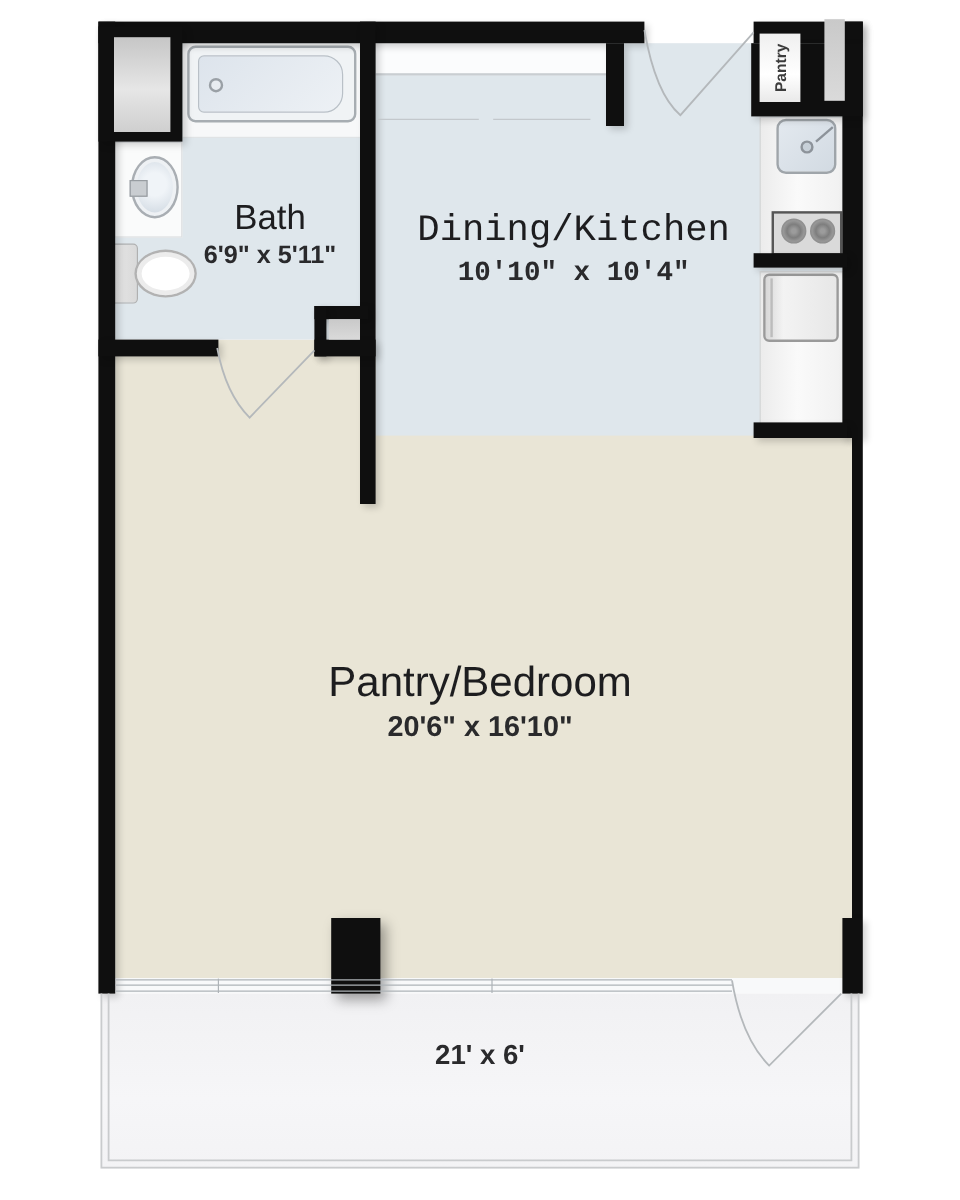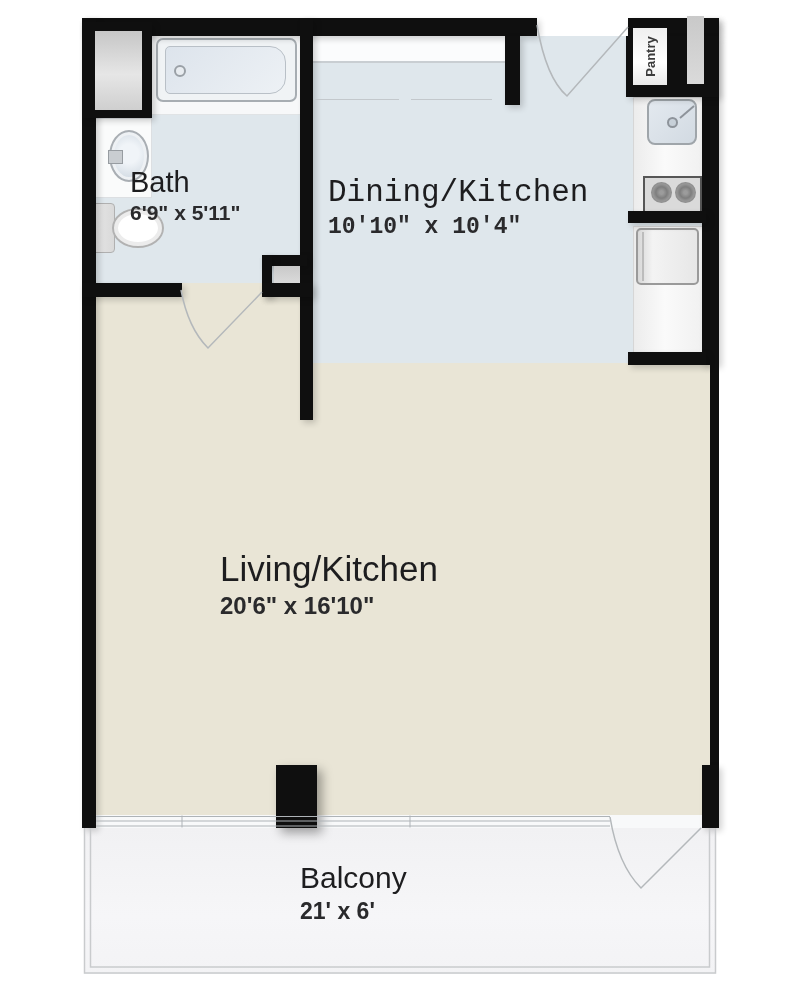--- a/index.html
+++ b/index.html
@@ -41,21 +41,21 @@
   .ksink{border:2px solid #9fa5aa;border-radius:8px;
     background:linear-gradient(135deg,#e3e9ef,#d2dae2);}
   .drain{border:2px solid #8d939a;border-radius:50%;background:#c7d0d8;}
   .stove{background:#dadada;border:2px solid #565656;}
   .burner{border-radius:50%;
     background:radial-gradient(circle,#9c9c9c 12%,#7e7e7e 38%,#979797 58%,#868686 78%);}
   .fridge{border:2px solid #9a9a9a;border-radius:5px;
     background:linear-gradient(90deg,#d8d8d8,#f3f3f3 25%,#e7e7e7);}
   .fridge-line{background:#bcbcbc;}
   
-  .room-label{position:absolute;color:#1d1d1f;}
+  .room-label{position:absolute;text-align:center;color:#1d1d1f;}
   .room-name{display:block;line-height:1.05;font-weight:400;}
   .room-dims{display:block;font-weight:700;color:#2a2a2c;margin-top:4px;}
   svg.overlay{position:absolute;left:0;top:0;pointer-events:none;}
 </style>
 </head>
 <body>
 
 <div id="canvas">
 
   <div class="abs floor-living" style="left:96px;top:283px;width:615px;height:532px;"></div>
@@ -116,25 +116,24 @@
 
   <div class="room-label" style="left:130px;top:167px;width:190px;">
     <span class="room-name" style="font-size:29px;">Bath</span>
     <span class="room-dims" style="font-size:21px;">6'9" x 5'11"</span>
   </div>
   <div class="room-label" style="left:328px;top:177px;width:300px;font-family:Liberation Mono, monospace;">
     <span class="room-name" style="font-size:31px;">Dining/Kitchen</span>
     <span class="room-dims" style="font-size:23px;">10'10" x 10'4"</span>
   </div>
   <div class="room-label" style="left:220px;top:551px;width:360px;">
-    <span class="room-name" style="font-size:35px;">Living/Kitchen</span>
+    <span class="room-name" style="font-size:35px;">Pantry/Bedroom</span>
     <span class="room-dims" style="font-size:24px;">20'6" x 16'10"</span>
   </div>
   <div class="room-label" style="left:300px;top:862px;width:200px;">
-    <span class="room-name" style="font-size:30px;">Balcony</span>
     <span class="room-dims" style="font-size:23px;">21' x 6'</span>
   </div>
 
   <svg class="overlay" width="800" height="1000" viewBox="0 0 800 1000">
 
     <path d="M537,25 C543,60 553,84 567,96 L628,27" fill="none" stroke="#b4b8bb" stroke-width="1.5"></path>
 
     <path d="M181,290 C186,317 196,336 208,348 L262,292" fill="none" stroke="#b4b8bb" stroke-width="1.5"></path>
 
     <path d="M610,817 C615,847 625,872 641,888 L701,828" fill="none" stroke="#b4b8bb" stroke-width="1.5"></path>

